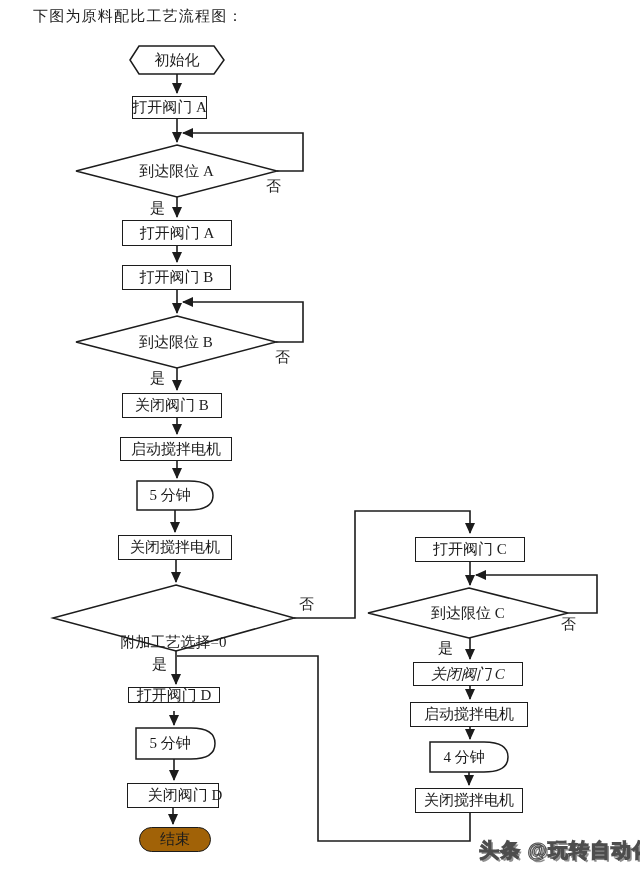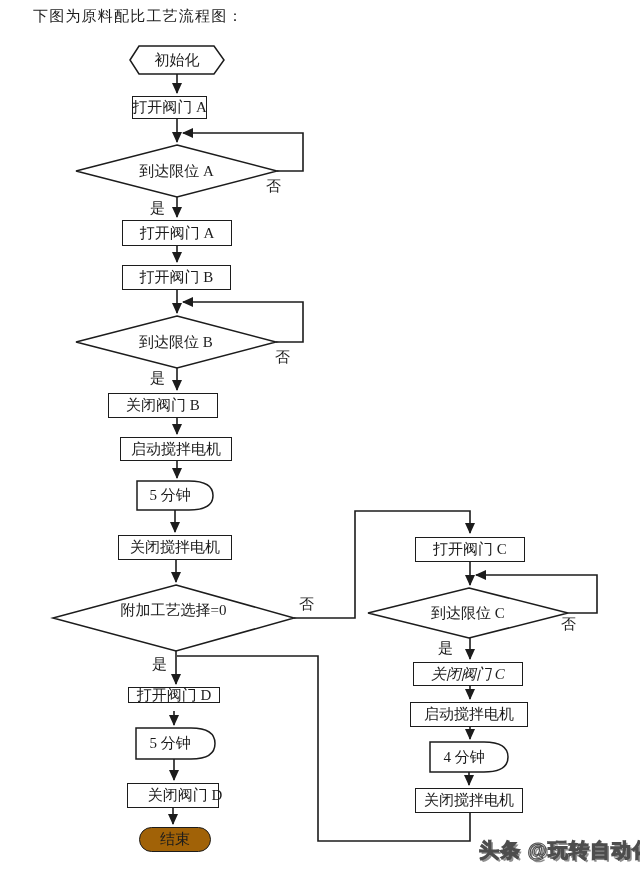--- a/index.html
+++ b/index.html
@@ -94,29 +94,29 @@
   <div class="edge" style="left:150px;top:201px;">是</div>
 
   <div class="node proc" style="left:122px;top:220px;width:110px;height:26px;">打开阀门 A</div>
 
   <div class="node proc" style="left:122px;top:265px;width:109px;height:25px;">打开阀门 B</div>
 
   <div class="node lbl" style="left:76px;top:316px;width:200px;height:52px;">到达限位 B</div>
   <div class="edge" style="left:275px;top:350px;">否</div>
   <div class="edge" style="left:150px;top:371px;">是</div>
 
-  <div class="node proc" style="left:108px;top:393px;width:110px;height:25px;">关闭阀门 B</div>
+  <div class="node proc" style="left:122px;top:393px;width:100px;height:25px;">关闭阀门 B</div>
 
   <div class="node proc" style="left:120px;top:437px;width:112px;height:24px;">启动搅拌电机</div>
 
   <div class="node lbl" style="left:137px;top:481px;width:66px;height:29px;">5 分钟</div>
 
   <div class="node proc" style="left:118px;top:535px;width:114px;height:25px;">关闭搅拌电机</div>
 
-  <div class="node lbl" style="left:53px;top:577px;width:241px;height:66px;">附加工艺选择=0</div>
+  <div class="node lbl" style="left:53px;top:609px;width:241px;height:66px;">附加工艺选择=0</div>
   <div class="edge" style="left:299px;top:597px;">否</div>
   <div class="edge" style="left:152px;top:657px;">是</div>
 
   <div class="node proc" style="left:128px;top:687px;width:92px;height:16px;">打开阀门 D</div>
 
   <div class="node lbl" style="left:136px;top:728px;width:68px;height:31px;">5 分钟</div>
 
   <div class="node proc" style="left:127px;top:783px;width:92px;height:25px;padding-left:24px;">关闭阀门 D</div>
 
   <div class="node term" style="left:139px;top:827px;width:72px;height:25px;">结束</div>

